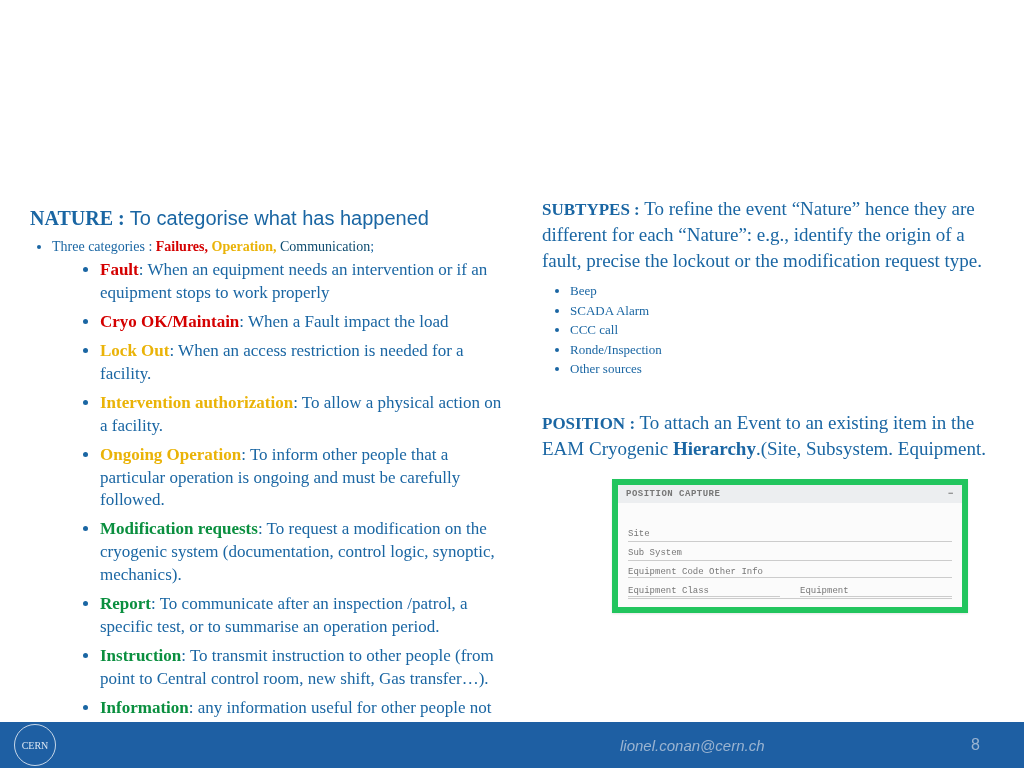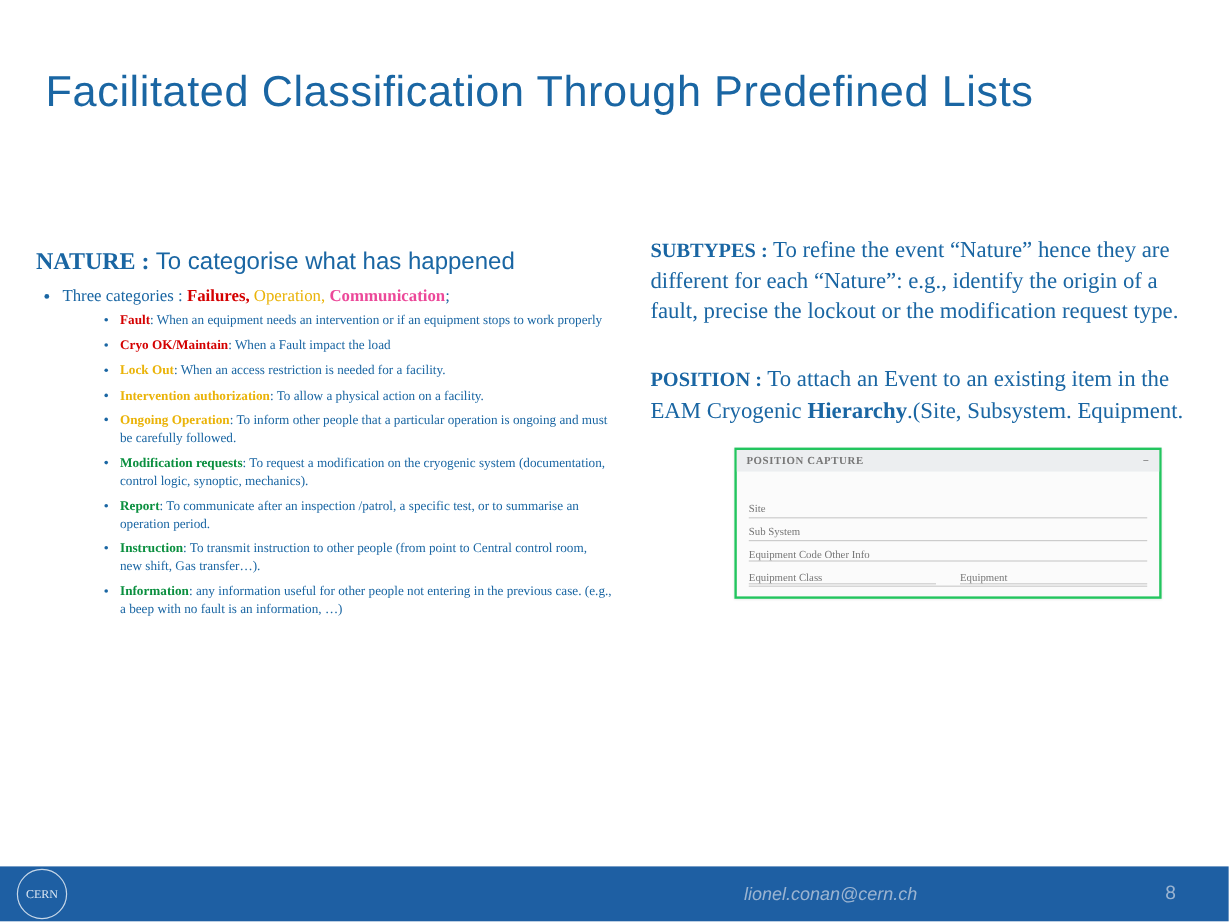--- a/index.html
+++ b/index.html
@@ -10,49 +10,48 @@
   .col { flex: 1; }
   .col-left { flex: 0 0 480px; padding-top: 40px; }
   .col-right { flex: 1; }
   .section-head { font-size: 20px; color: #1a66a3; margin-bottom: 6px; line-height: 1.35; }
   .section-head .label { font-family: Georgia, "Times New Roman", serif; font-weight: bold; font-size: 20px; }
   .outer-bullet { list-style: disc; margin-left: 22px; font-size: 14px; color: #1a66a3; }
   .outer-bullet > li { margin-bottom: 2px; }
   .cats { font-family: Georgia, serif; font-size: 14px; }
   .cats .lead { color: #1a66a3; }
   .fail { color: #d40000; font-weight: bold; }
-  .op  { color: #eab308; font-weight: normal; }
-  .comm{ color: #ec4899; font-weight: bold; }
+  .op  { color: #eab308; font-weight: bold; }
+  .comm{ color: #0c4a6e; font-weight: normal; }
   ul.inner { list-style: disc; margin-left: 48px; margin-top: 4px; }
-  ul.inner li { font-size: 11px; color: #1a66a3; line-height: 1.35; margin-bottom: 6px; font-family: Georgia, "Times New Roman", serif; }
+  ul.inner li { font-size: 17px; color: #1a66a3; line-height: 1.35; margin-bottom: 6px; font-family: Georgia, "Times New Roman", serif; }
   ul.inner li .term { font-weight: bold; }
   ul.inner li.red .term { color: #d40000; }
   ul.inner li.yellow .term { color: #eab308; }
   ul.inner li.green .term { color: #0a8f3f; }
   .para { font-size: 19px; color: #1a66a3; line-height: 1.35; margin-bottom: 18px; font-family: Georgia, "Times New Roman", serif; margin-top: 31px; }
   .para .label { font-weight: bold; font-size: 17px; }
   ul.src { list-style: disc; margin-left: 28px; margin-top: -10px; margin-bottom: 18px; }
   ul.src li { font-size: 13px; color: #1a66a3; line-height: 1.5; font-family: Georgia, serif; }
-  .posbox { width: 356px; margin-left: 70px; border: 2px solid #22c55e; background: #fbfbfb; font-family: Liberation Serif, serif; font-size: 9px; color: #777; box-shadow: 0 1px 2px rgba(0,0,0,0.1); }
+  .posbox { width: 356px; margin-left: 70px; border: 6px solid #22c55e; background: #fbfbfb; font-family: Liberation Mono, monospace; font-size: 9px; color: #777; box-shadow: 0 1px 2px rgba(0,0,0,0.1); }
   .posbox-header { background: #eceef0; padding: 4px 8px; display: flex; justify-content: space-between; font-weight: 600; letter-spacing: 0.5px; }
   .posbox-body { padding: 20px 10px 8px; }
   .posbox-row { border-bottom: 1px solid #ccc; padding: 6px 0 2px; display: flex; gap: 20px; }
   .posbox-cell { flex: 1; }
   .posbox-row.last { border-bottom: none; }
   .footer { position: absolute; bottom: 0; left: 0; width: 1024px; height: 46px; background: #1e5fa3; color: #b8c9de; display: flex; align-items: center; }
   .footer .logo { margin-left: 14px; width: 42px; height: 42px; border: 1.5px solid rgba(255,255,255,0.75); border-radius: 50%; display:flex; align-items:center; justify-content:center; font-size: 10px; color: #dce7f3; font-family: serif; }
   .footer .email { position: absolute; left: 620px; font-style: italic; font-size: 15px; color: #9bb4d1; }
   .footer .pagenum { position: absolute; right: 44px; font-size: 16px; color: #9bb4d1; }
 </style>
 </head>
 <body>
 
 <div class="slide">
 
-  <h1 class="title">Facilitated Classification Through Predefined Lists</h1>
 
   <div class="content">
 
     <div class="col col-left">
       <div class="section-head">
         <span class="label">NATURE :</span>
         <span>To categorise what has happened</span>
       </div>
       <ul class="outer-bullet">
         <li>
@@ -76,20 +75,27 @@
         </li>
       </ul>
     </div>
 
     <div class="col col-right">
       <p class="para">
         <span class="label">SUBTYPES  :</span>
         <span>To refine the event “Nature” hence they are different for each “Nature”: e.g., identify the origin of a fault, precise the lockout or the modification request type.</span>
       </p>
 
+      <ul class="src">
+        <li>Beep</li>
+        <li>SCADA Alarm</li>
+        <li>CCC call</li>
+        <li>Ronde/Inspection</li>
+        <li>Other sources</li>
+      </ul>
 
       <p class="para">
         <span class="label">POSITION  :</span>
         <span>To attach an Event to an existing item in the EAM Cryogenic </span><b>Hierarchy</b><span>.(Site, Subsystem. Equipment.</span>
       </p>
 
       <div class="posbox">
         <div class="posbox-header">
           <span>POSITION CAPTURE</span>
           <span>−</span>

